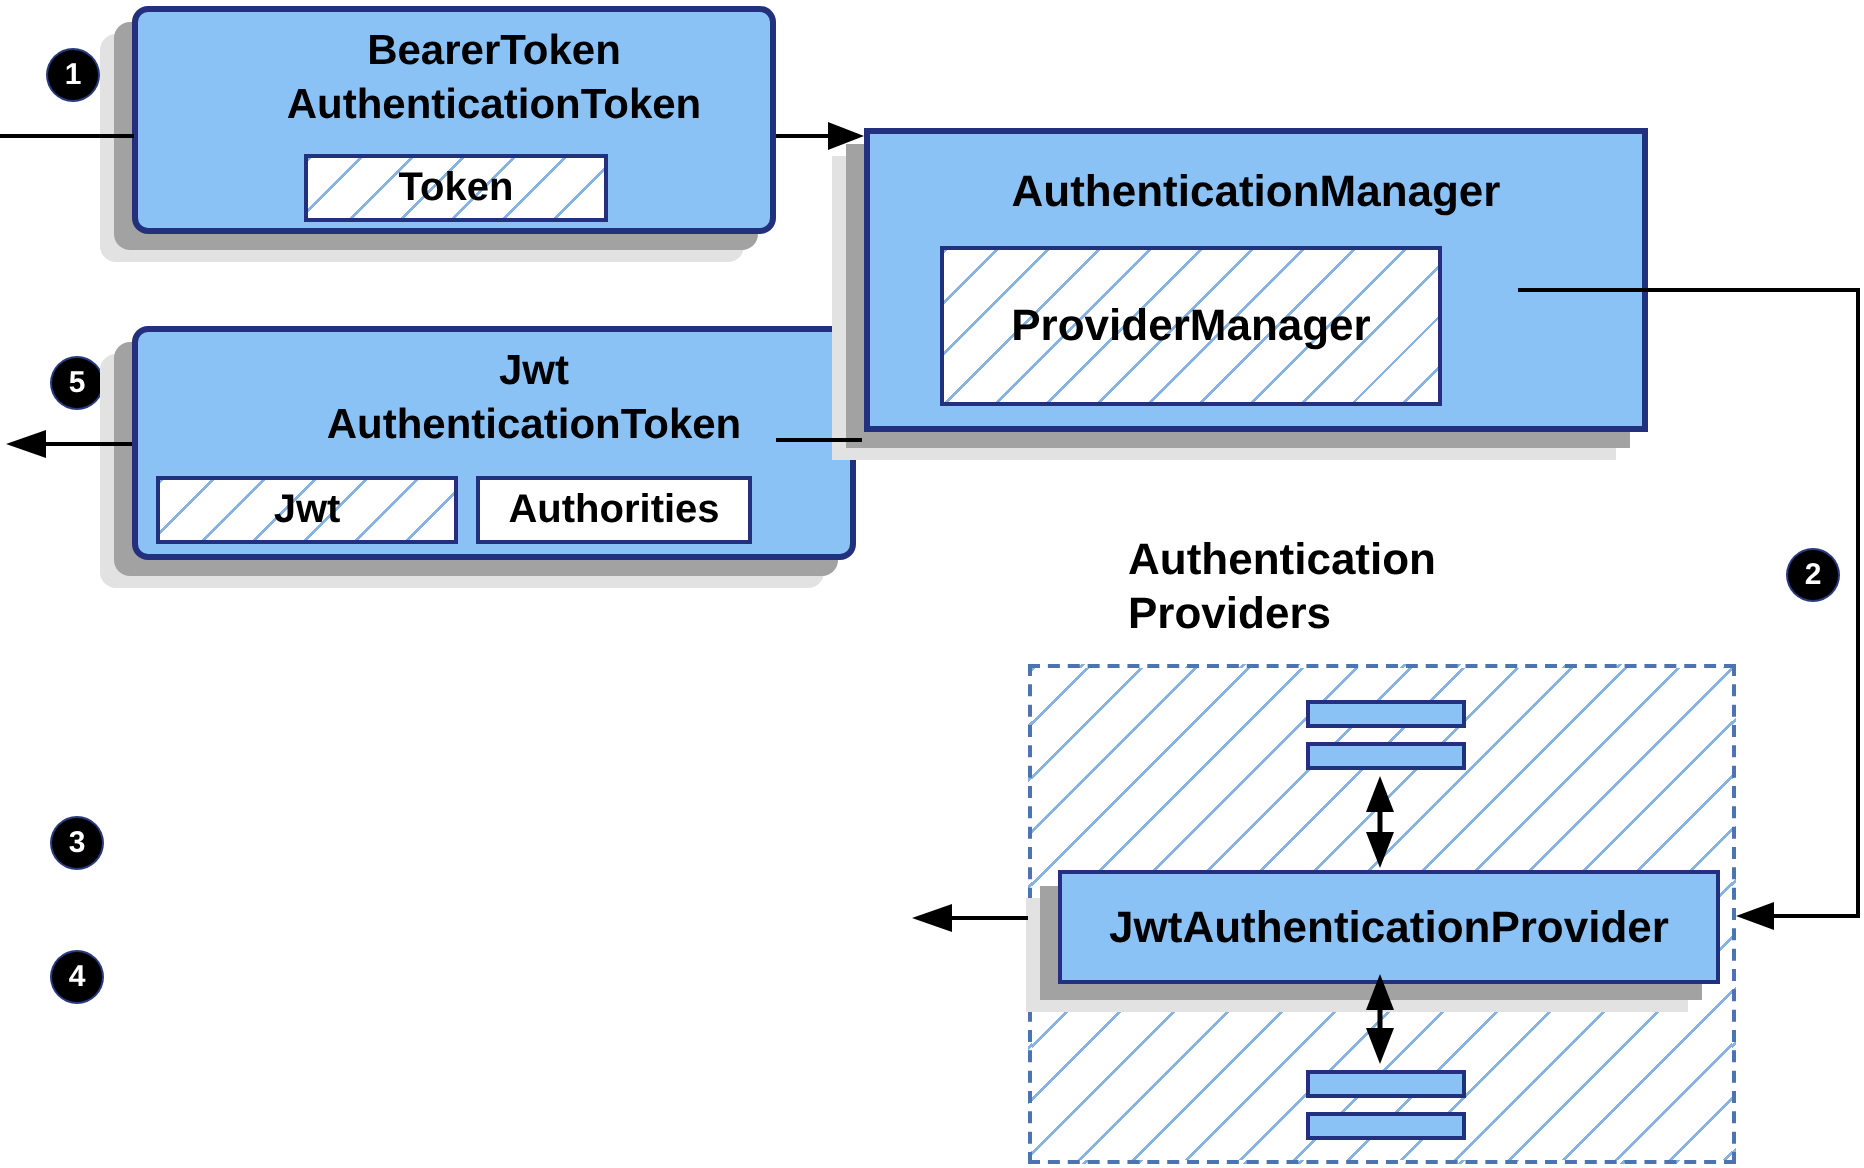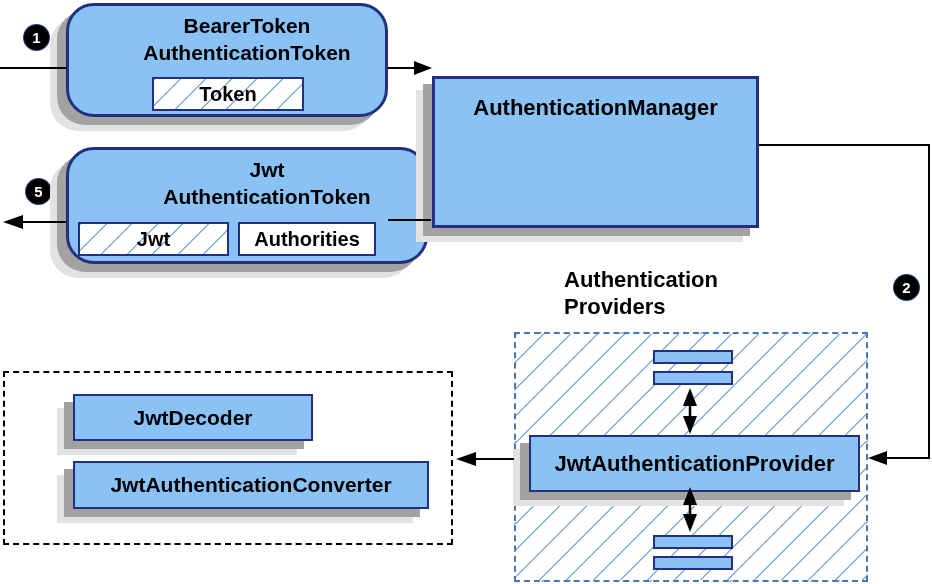--- a/index.html
+++ b/index.html
@@ -11,21 +11,21 @@
   }
   html,body{margin:0;padding:0;background:#fff;}
   .canvas{
     position:relative;width:932px;height:584px;background:#fff;overflow:hidden;
     font-family:"Liberation Sans",sans-serif;color:#000;
   }
   .node{
     position:absolute;box-sizing:border-box;
     background:var(--fill);border:3px solid var(--border);
   }
-  .rounded{border-radius:28px;padding-left:40px;}
+  .rounded{border-radius:8px;padding-left:40px;}
   .shadow{box-shadow:-9px 8px 0 var(--shadow1),-16px 14px 0 var(--shadow2);}
   .center{display:flex;align-items:center;justify-content:center;font-weight:bold;}
   .title{text-align:center;font-weight:bold;font-size:21px;line-height:27px;padding-top:6px;}
   .title-mgr{text-align:center;font-weight:bold;font-size:22px;padding-top:16px;}
   .field{
     position:absolute;box-sizing:border-box;background:#fff;border:2.5px solid var(--border);
     display:flex;align-items:center;justify-content:center;font-weight:bold;font-size:20px;
   }
   .hatch{
     background-color:#fff;
@@ -59,50 +59,47 @@
   <div class="badge" style="left:26px;top:476px">4</div>
 
   <div class="node rounded shadow" style="left:66px;top:3px;width:322px;height:114px">
     <div class="title">
       <div>BearerToken</div>
       <div>AuthenticationToken</div>
     </div>
     <div class="field hatch" style="left:83px;top:71px;width:152px;height:34px">Token</div>
   </div>
 
-  <div class="node rounded shadow" style="left:66px;top:147px;width:362px;height:117px">
+  <div class="node rounded shadow" style="left:66px;top:163px;width:362px;height:117px">
     <div class="title">
       <div>Jwt</div>
       <div>AuthenticationToken</div>
     </div>
     <div class="field hatch" style="left:9px;top:72px;width:151px;height:34px">Jwt</div>
     <div class="field" style="left:169px;top:72px;width:138px;height:34px">Authorities</div>
   </div>
 
-  <div class="node shadow" style="left:432px;top:76px;width:327px;height:152px">
+  <div class="node shadow" style="left:432px;top:64px;width:392px;height:152px">
     <div class="title-mgr">AuthenticationManager</div>
+    <div class="field hatch" style="left:35px;top:56px;width:251px;height:80px;font-size:22px">ProviderManager</div>
   </div>
 
   <div class="plabel" style="left:564px;top:266px;width:252px">
     <div>Authentication</div>
     <div>Providers</div>
   </div>
 
   <div class="pgroup" style="left:514px;top:332px;width:354px;height:250px">
     <div class="bar" style="left:137px;top:16px"></div>
     <div class="bar" style="left:137px;top:37px"></div>
     <div class="node shadow center" style="left:13px;top:101px;width:331px;height:57px;font-size:22px;border-width:2.5px">JwtAuthenticationProvider</div>
     <div class="bar" style="left:137px;top:201px"></div>
     <div class="bar" style="left:137px;top:222px"></div>
   </div>
 
-  <div class="dgroup" style="left:3px;top:371px;width:450px;height:174px">
-    <div class="node shadow center" style="left:68px;top:21px;width:240px;height:47px;font-size:21px;border-width:2.5px">JwtDecoder</div>
-    <div class="node shadow center" style="left:68px;top:88px;width:356px;height:48px;font-size:21px;border-width:2.5px">JwtAuthenticationConverter</div>
-  </div>
 
   <svg class="connectors" width="932" height="584" viewBox="0 0 932 584">
     <g stroke="#000" stroke-width="2" fill="#000">
 
       <line x1="0" y1="68" x2="67" y2="68"></line>
 
       <line x1="388" y1="68" x2="416" y2="68"></line>
       <polygon points="432,68 414,61 414,75" stroke="none"></polygon>
 
       <polyline fill="none" points="759,145 929,145 929,458 886,458"></polyline>

